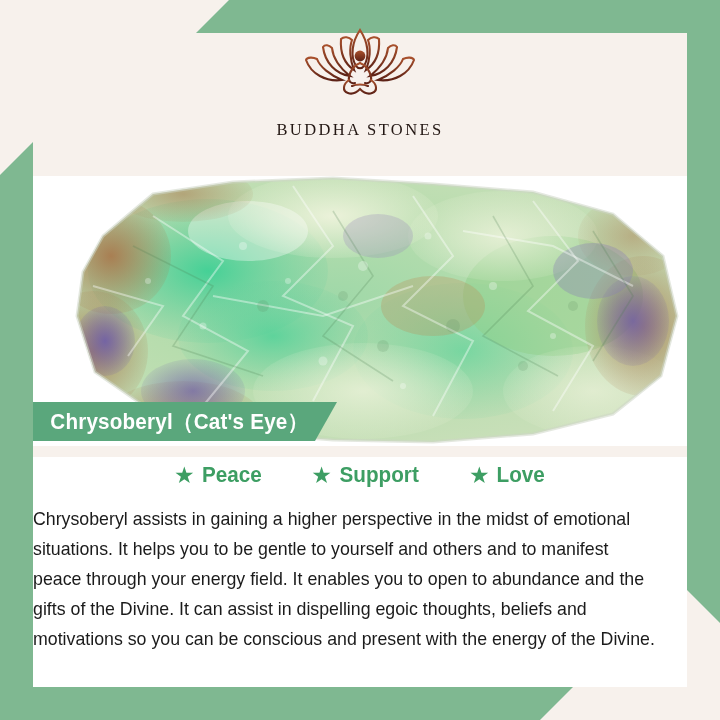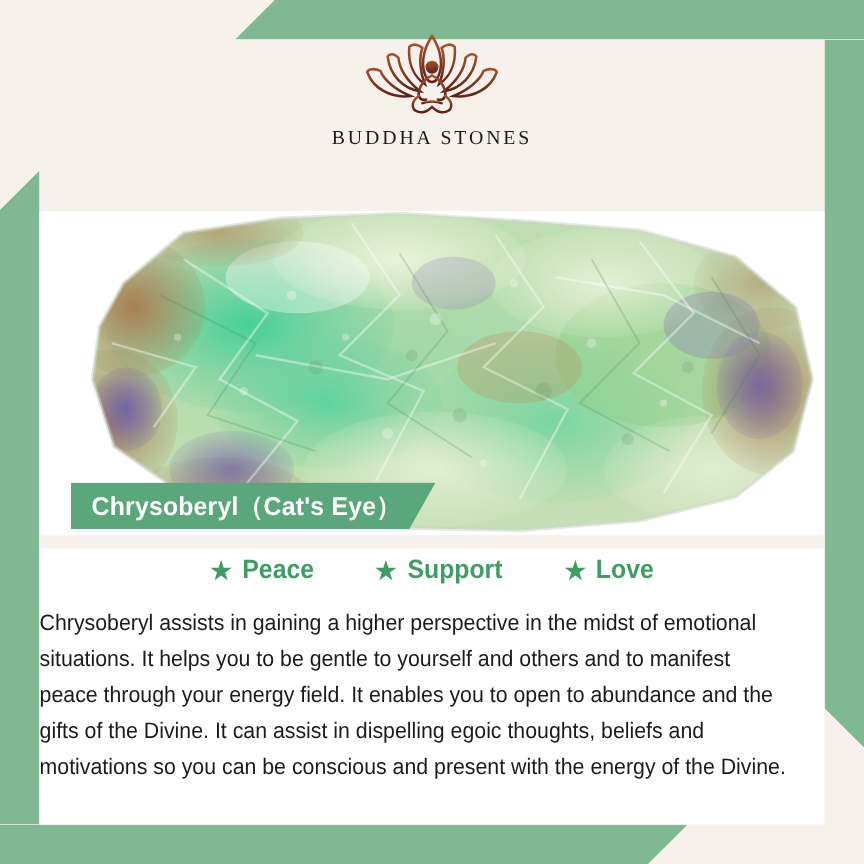--- a/index.html
+++ b/index.html
@@ -49,21 +49,21 @@
     flex-direction: column;
     align-items: center;
     padding-top: 22px;
   }
   .logo-mark {
     width: 148px;
     height: 78px;
     display: block;
   }
   .brand-name {
-    margin-top: 5px;
+    margin-top: 20px;
     font-family: "Liberation Serif", serif;
     font-size: 16.5px;
     letter-spacing: 2.4px;
     color: #231713;
     white-space: nowrap;
   }
 
   
   .title-plate {
     position: absolute;
@@ -105,21 +105,20 @@
     position: absolute;
     left: 0;
     bottom: 5px;
     height: 39px;
     width: 304px;
     background: #5aa77c;
     clip-path: polygon(0 0, 100% 0, calc(100% - 22px) 100%, 0 100%);
     display: flex;
     align-items: center;
     z-index: 3;
-    margin-left: 26px;
   }
   .name-banner span {
     padding-left: 18px;
     color: #ffffff;
     font-size: 21.5px;
     font-weight: 700;
     letter-spacing: 0.2px;
     transform: scaleX(0.96);
     transform-origin: left center;
     white-space: nowrap;

